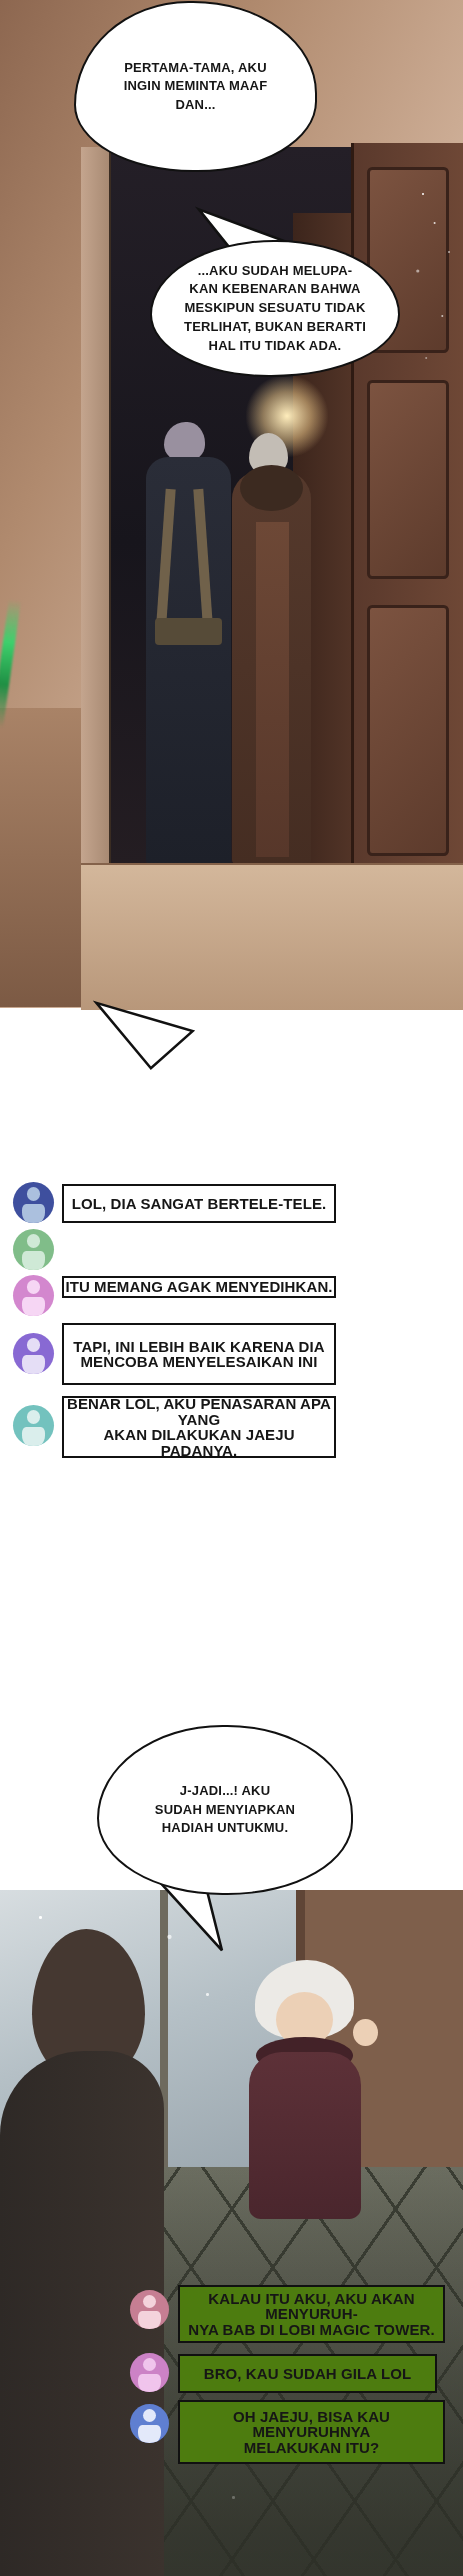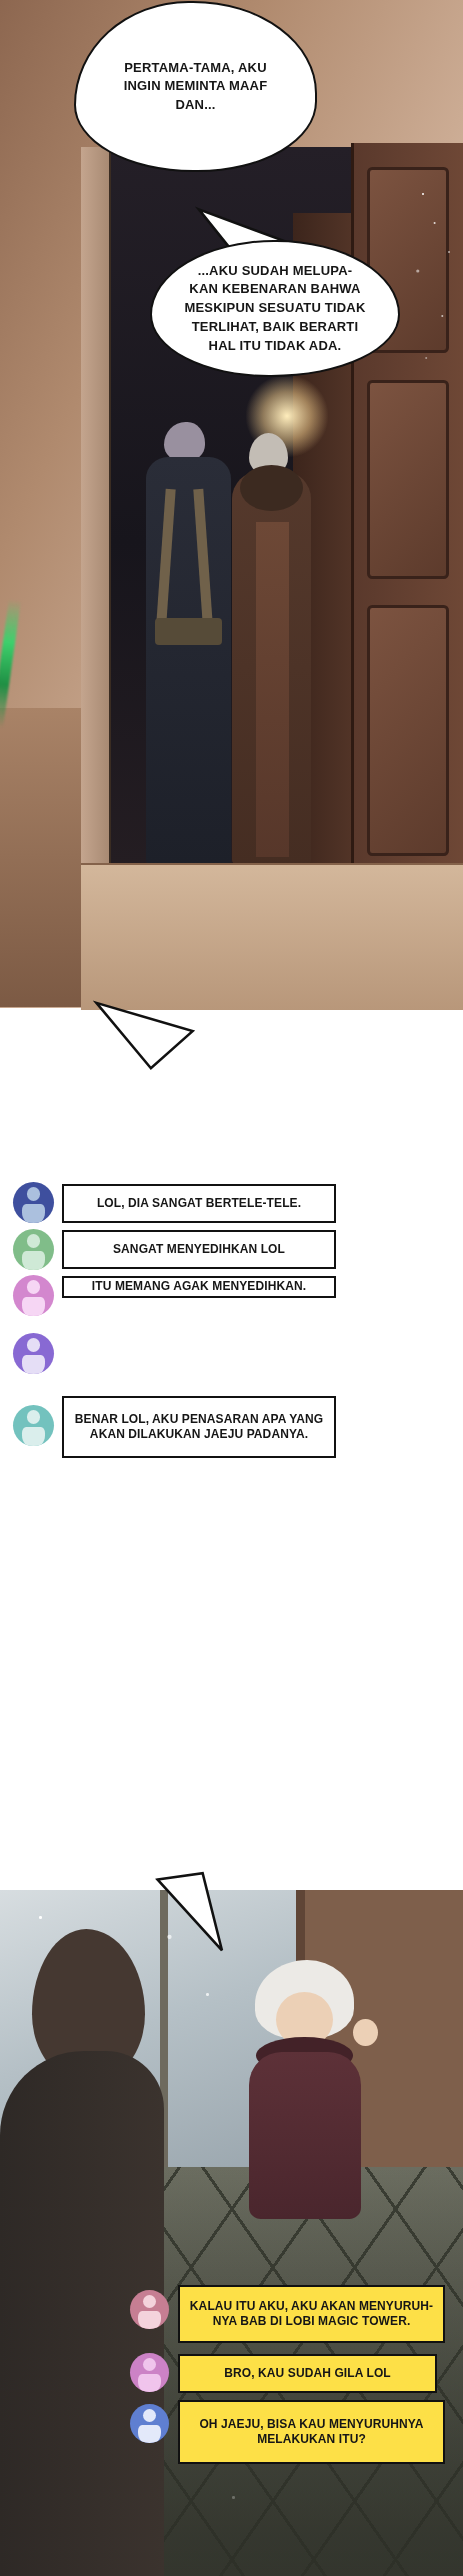--- a/index.html
+++ b/index.html
@@ -76,22 +76,22 @@
   .av0{background:#3e4f9e}.av0 .pp{background:#abc0de}
   .av1{background:#80bd89}.av1 .pp{background:#cfe9d6}
   .av2{background:#d387ce}.av2 .pp{background:#f6d6f4}
   .av3{background:#8869d3}.av3 .pp{background:#e5def6}
   .av4{background:#73c2be}.av4 .pp{background:#daeeec}
   .av5{background:#c67e93}.av5 .pp{background:#f4d3dc}
   .av6{background:#cc82c6}.av6 .pp{background:#f0c4ec}
   .av7{background:#5f7fd1}.av7 .pp{background:#e3e9fa}
   .cbox{border:2.6px solid #111111;background:#ffffff;box-sizing:border-box;
     display:flex;align-items:center;justify-content:center;text-align:center;
-    white-space:pre-line;color:#161616;font-weight:700;font-size:12px;line-height:15.5px;letter-spacing:0.1px;}
-  .cbox.gray{background:#fde047;}
+    white-space:pre-line;color:#161616;font-weight:700;font-size:15px;line-height:15.5px;letter-spacing:0.1px;}
+  .cbox.gray{background:#4d7c0f;}
 
   
   .panel2{left:0;top:1890px;width:464px;height:686px;background:#8a8478;}
   .p2-window{left:0;top:0;width:296px;height:309px;
     background:linear-gradient(160deg,#d7dde0 0%,#b5c0c6 45%,#96a2aa 100%);}
   .p2-winbar{left:160px;top:0;width:7.7px;height:309px;background:#6e6a5e;}
   .p2-wallR{left:296px;top:0;width:167px;height:322px;
     background:linear-gradient(90deg,#5f4536 0 9px,#7e5f4b 9px);}
   .p2-floor{left:0;top:277px;width:464px;height:409px;
     background:
@@ -152,50 +152,51 @@
 DAN...</div>
   </div>
 
   <svg class="tail" style="left:174px;top:203px;" width="142" height="77" viewBox="0 0 220 120">
     <polygon points="38,10 200,70 120,112" fill="#ffffff" stroke="#111111" stroke-width="4"></polygon>
   </svg>
   <div class="abs bubble b2">
     <div class="btxt">...AKU SUDAH MELUPA-
 KAN KEBENARAN BAHWA
 MESKIPUN SESUATU TIDAK
-TERLIHAT, BAIK BERARTI
+TERLIHAT, BUKAN BERARTI
 HAL ITU TIDAK ADA.</div>
   </div>
 
   <svg class="tail" style="left:90px;top:999px;" width="109" height="77" viewBox="0 0 170 120">
     <polygon points="10,6 160,50 95,108" fill="#ffffff" stroke="#111111" stroke-width="4"></polygon>
   </svg>
 
   <div class="abs avatar av0" style="left:13px;top:1182px;width:41px;height:41px;">
     <div class="ph pp"></div>
       <div class="pb pp"></div>
   </div>
   <div class="abs cbox" style="left:62px;top:1184px;width:274px;height:39px;">LOL, DIA SANGAT BERTELE-TELE.</div>
 
   <div class="abs avatar av1" style="left:13px;top:1229px;width:41px;height:41px;">
     <div class="ph pp"></div>
       <div class="pb pp"></div>
   </div>
-  <div class="abs cbox" style="left:62px;top:1230px;width:274px;height:39px;">SANGAT MENYEDIHKAN LOL</div>
 
   <div class="abs avatar av2" style="left:13px;top:1275px;width:41px;height:41px;">
     <div class="ph pp"></div>
       <div class="pb pp"></div>
   </div>
   <div class="abs cbox" style="left:62px;top:1276px;width:274px;height:22px;">ITU MEMANG AGAK MENYEDIHKAN.</div>
 
   <div class="abs avatar av3" style="left:13px;top:1333px;width:41px;height:41px;">
     <div class="ph pp"></div>
       <div class="pb pp"></div>
   </div>
+  <div class="abs cbox" style="left:62px;top:1323px;width:274px;height:62px;">TAPI, INI LEBIH BAIK KARENA DIA
+MENCOBA MENYELESAIKAN INI</div>
 
   <div class="abs avatar av4" style="left:13px;top:1405px;width:41px;height:41px;">
     <div class="ph pp"></div>
       <div class="pb pp"></div>
   </div>
   <div class="abs cbox" style="left:62px;top:1396px;width:274px;height:62px;text-align:center;">BENAR LOL, AKU PENASARAN APA YANG
 AKAN DILAKUKAN JAEJU PADANYA.</div>
 
   <div class="abs panel2">
     <div class="abs p2-window"></div>
@@ -209,20 +210,25 @@
     <div class="abs ch2-hand"></div>
     <div class="abs ch2-hood"></div>
     <div class="abs ch2-body"></div>
     <div class="abs fg-head"></div>
     <div class="abs fg-body"></div>
   </div>
 
   <svg class="tail" style="left:148px;top:1868px;" width="90" height="90" viewBox="0 0 140 140">
     <polygon points="15,18 85,8 115,128" fill="#ffffff" stroke="#111111" stroke-width="4"></polygon>
   </svg>
+  <div class="abs bubble b4">
+    <div class="btxt">J-JADI...! AKU
+SUDAH MENYIAPKAN
+HADIAH UNTUKMU.</div>
+  </div>
 
   <div class="abs avatar av5" style="left:130px;top:2290px;width:39px;height:39px;">
     <div class="ph pp"></div>
       <div class="pb pp"></div>
   </div>
   <div class="abs cbox gray" style="left:178px;top:2285px;width:267px;height:58px;">KALAU ITU AKU, AKU AKAN MENYURUH-
 NYA BAB DI LOBI MAGIC TOWER.</div>
 
   <div class="abs avatar av6" style="left:130px;top:2353px;width:39px;height:39px;">
     <div class="ph pp"></div>

